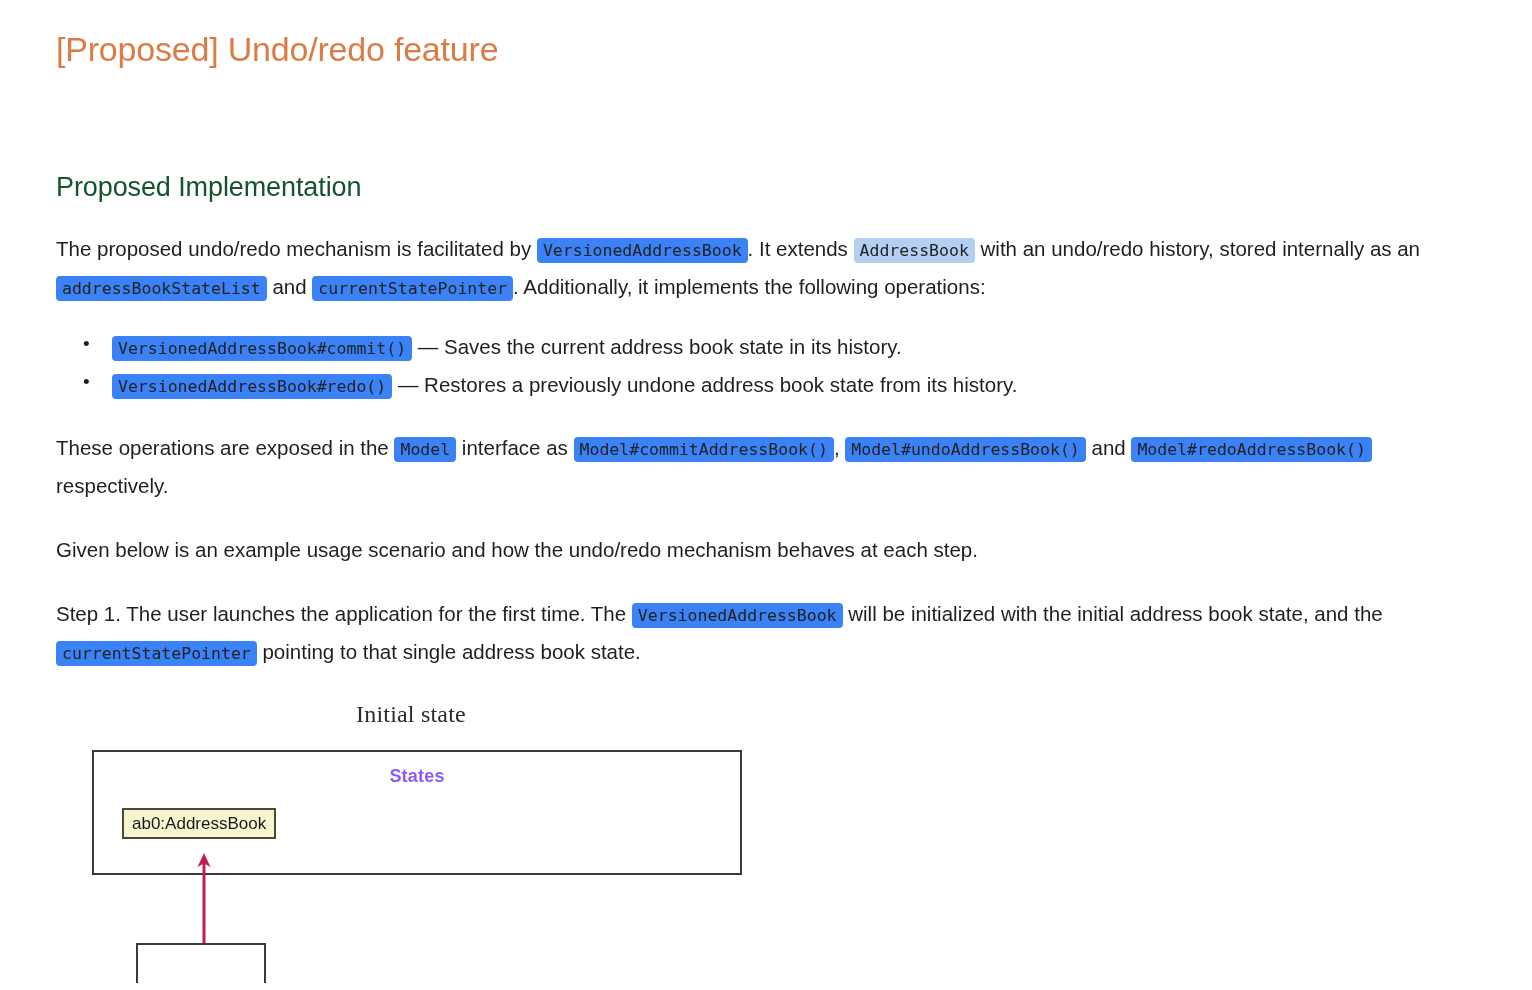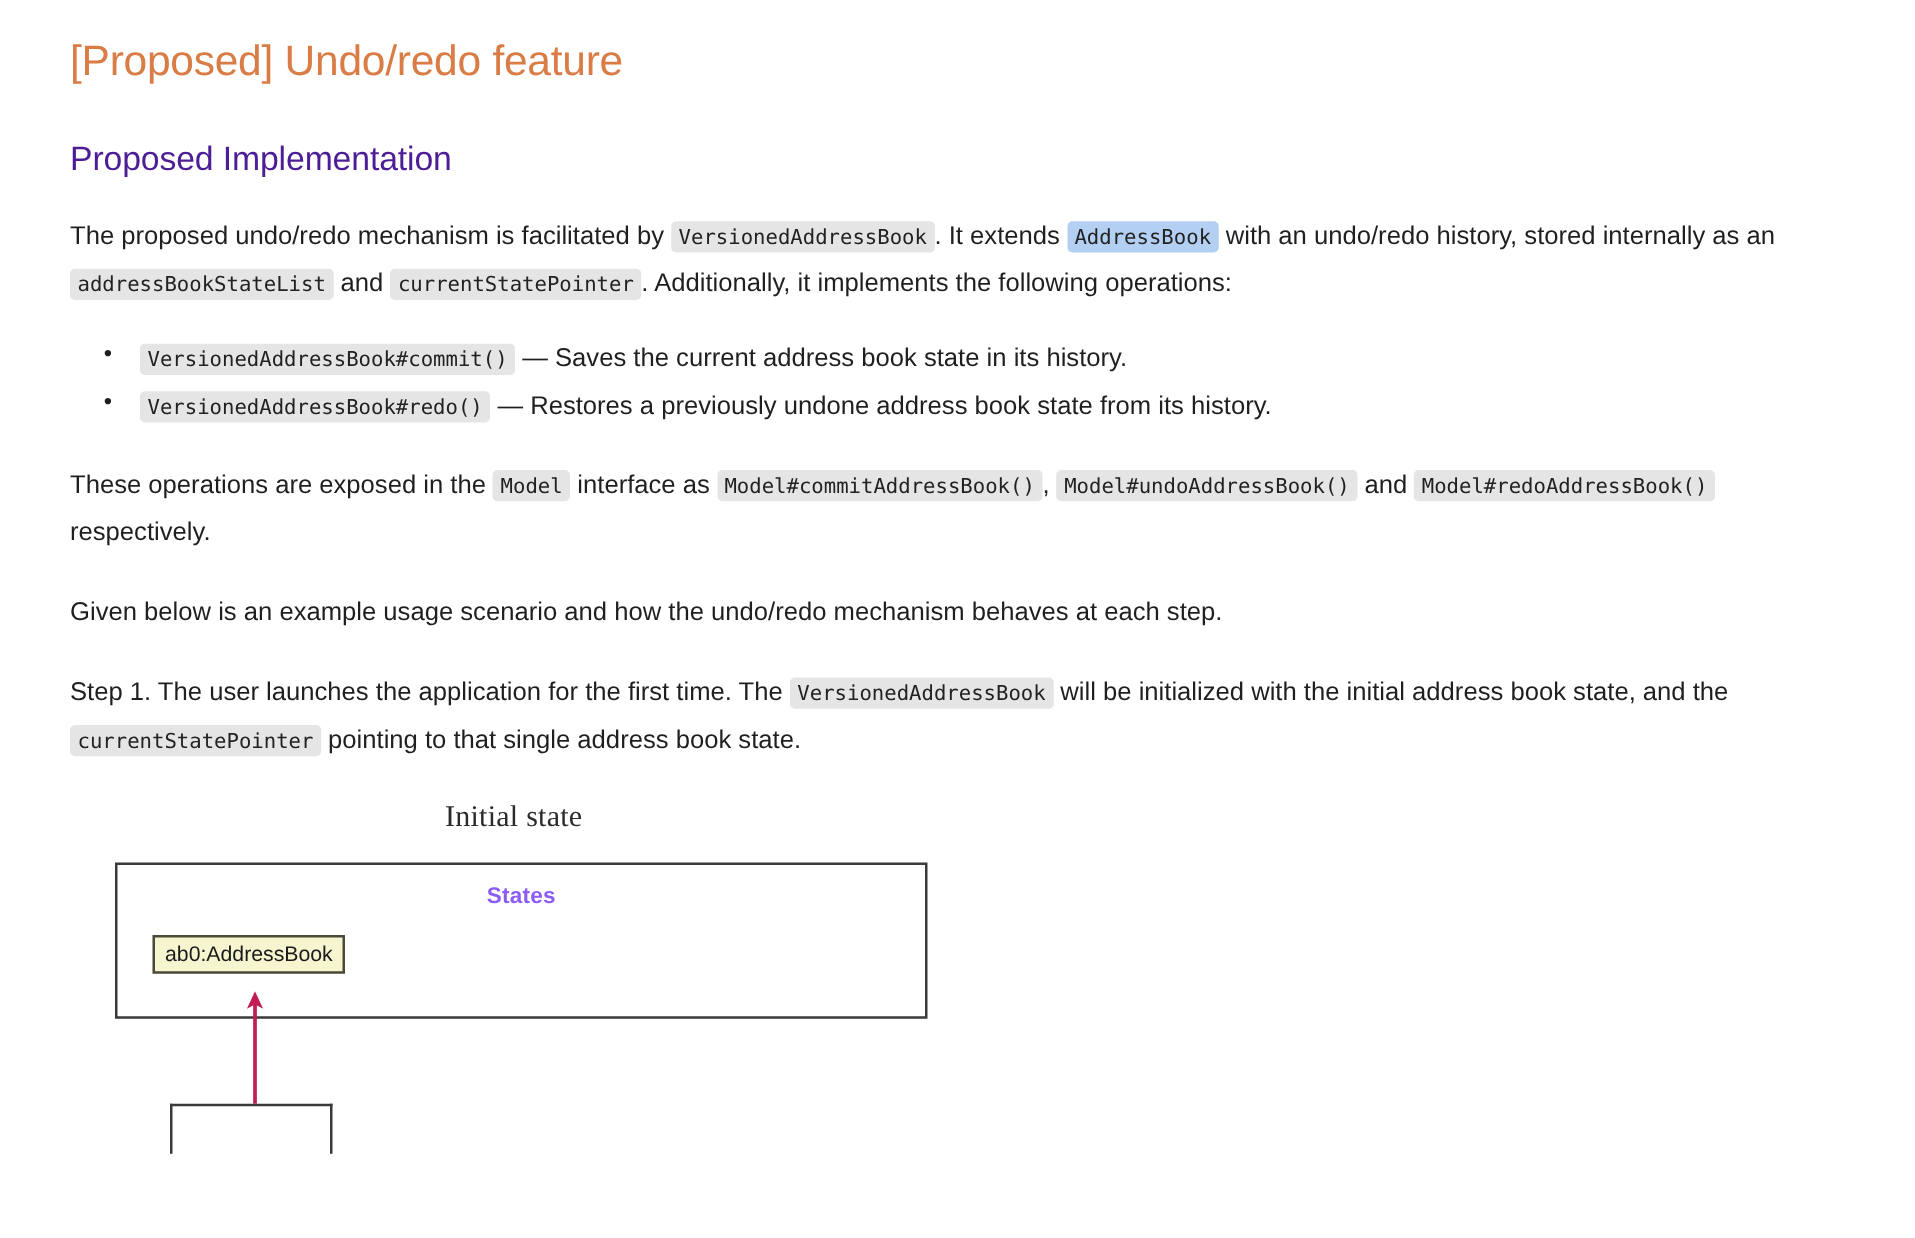--- a/index.html
+++ b/index.html
@@ -28,22 +28,22 @@
     font-size: 34px;
     font-weight: 400;
     color: #d97c45;
     margin: 6px 0 0 0;
     line-height: 1.25;
     letter-spacing: -0.2px;
   }
   h2.section-title {
     font-size: 27px;
     font-weight: 400;
-    color: #4c1d95;
-    margin: 40px 0 0 0;
+    color: #14532d;
+    margin: 100px 0 0 0;
     line-height: 1.25;
     letter-spacing: -0.1px;
   }
   p.para {
     font-size: 20.5px;
     line-height: 1.85;
     margin: 26px 0 0 0;
     color: #1f1f1f;
     max-width: 1420px;
   }
@@ -62,21 +62,21 @@
     content: "\2022";
     position: absolute;
     left: -29px;
     top: -1px;
     font-size: 19px;
     color: #1f1f1f;
   }
   code.code {
     font-family: "DejaVu Sans Mono", monospace;
     font-size: 16.5px;
-    background: #e5e5e5;
+    background: #3b82f6;
     border-radius: 4px;
     padding: 3px 6px;
     color: #222;
     white-space: nowrap;
   }
   code.code.selected {
     background: #b3d0f3;
   }
   .dash { white-space: nowrap; }
 

